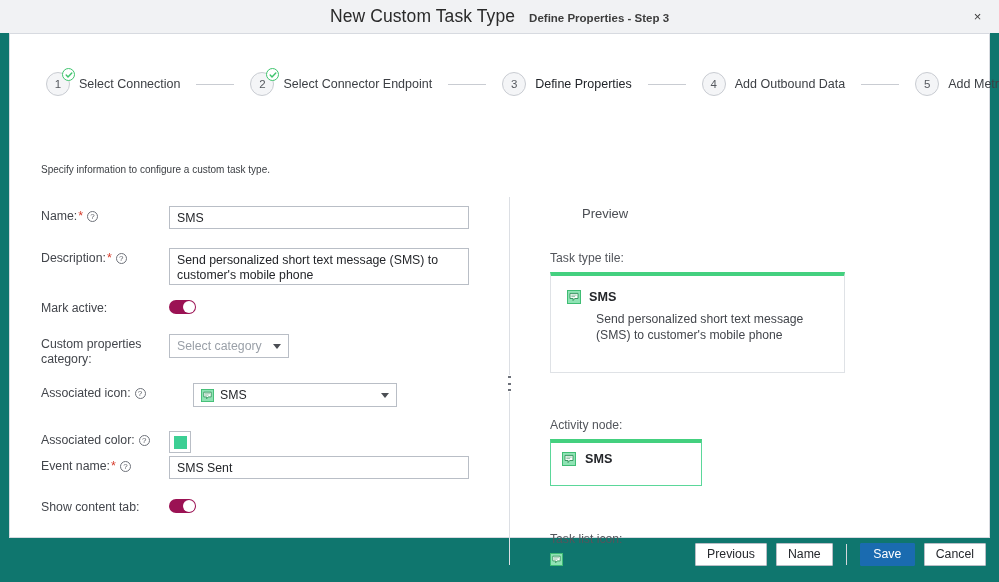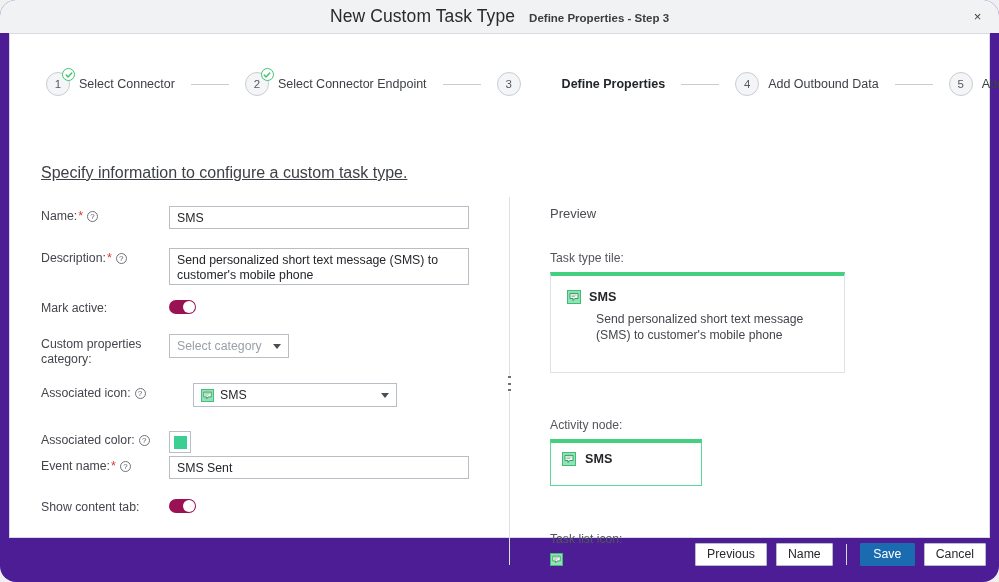--- a/index.html
+++ b/index.html
@@ -6,23 +6,22 @@
     margin: 0;
     padding: 0;
     background: #eff0f2;
     font-family: "Liberation Sans", sans-serif;
     -webkit-font-smoothing: antialiased;
   }
   #app {
     position: relative;
     width: 999px;
     height: 582px;
-    background: #4c1d95;
+    background: #0f766e;
     overflow: hidden;
-    border-radius: 16px;
   }
 
   
   .titlebar {
     position: absolute;
     top: 0; left: 0;
     width: 999px;
     height: 33px;
     background: #f1f2f4;
     display: flex;
@@ -117,37 +116,36 @@
     align-items: center;
     justify-content: center;
     box-sizing: border-box;
   }
   .step-check svg { display: block; }
   .step-label {
     font-size: 12.5px;
     color: #3d4045;
     white-space: nowrap;
   }
-  .step.active .step-label { font-weight: 700; color: #22252a; margin-left: 32px; }
+  .step.active .step-label { font-weight: 400; color: #22252a; }
   .step-line {
     width: 38px;
     height: 1px;
     background: #c9ccd2;
     margin: 0 16px;
     flex: none;
   }
 
   
   .intro {
     position: absolute;
     left: 31px;
     top: 130px;
-    font-size: 16px;
+    font-size: 10px;
     color: #3d4045;
-    text-decoration: underline;
   }
 
   
   .divider {
     position: absolute;
     left: 499px;
     top: 163px;
     width: 1px;
     height: 368px;
     background: #dcdfe4;
@@ -295,20 +293,21 @@
   .preview {
     position: absolute;
     left: 540px;
     top: 172px;
     width: 400px;
   }
   .preview-title {
     font-size: 13px;
     color: #4a4d53;
     margin-bottom: 30px;
+    margin-left: 32px;
   }
   .sub-label {
     font-size: 12.2px;
     color: #53565c;
     margin-bottom: 7px;
   }
   .tile {
     width: 295px;
     border: 1px solid #dfe2e6;
     border-top: 4px solid #44d07f;
@@ -413,21 +412,21 @@
 
       <div class="step">
         <div class="step-circle">
           <span>1</span>
           <span class="step-check">
             <svg width="8" height="8" viewBox="0 0 8 8">
                 <path d="M1.2 4.1 L3 6 L6.8 1.9" fill="none" stroke="#3ec46d" stroke-width="1.4" stroke-linecap="round" stroke-linejoin="round"></path>
               </svg>
           </span>
         </div>
-        <span class="step-label">Select Connector</span>
+        <span class="step-label">Select Connection</span>
       </div>
 
       <div class="step-line"></div>
 
       <div class="step">
         <div class="step-circle">
           <span>2</span>
           <span class="step-check">
             <svg width="8" height="8" viewBox="0 0 8 8">
                 <path d="M1.2 4.1 L3 6 L6.8 1.9" fill="none" stroke="#3ec46d" stroke-width="1.4" stroke-linecap="round" stroke-linejoin="round"></path>

